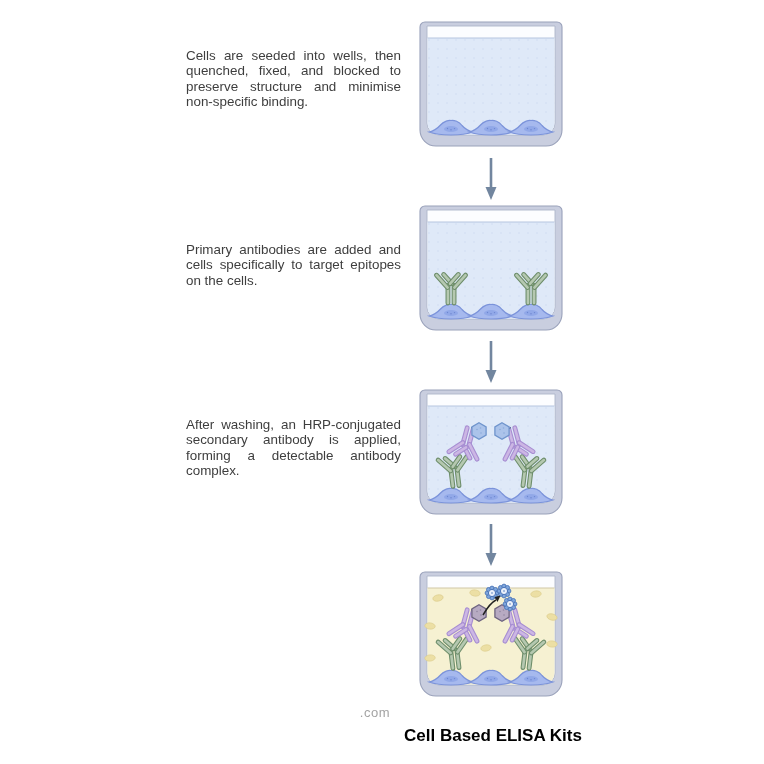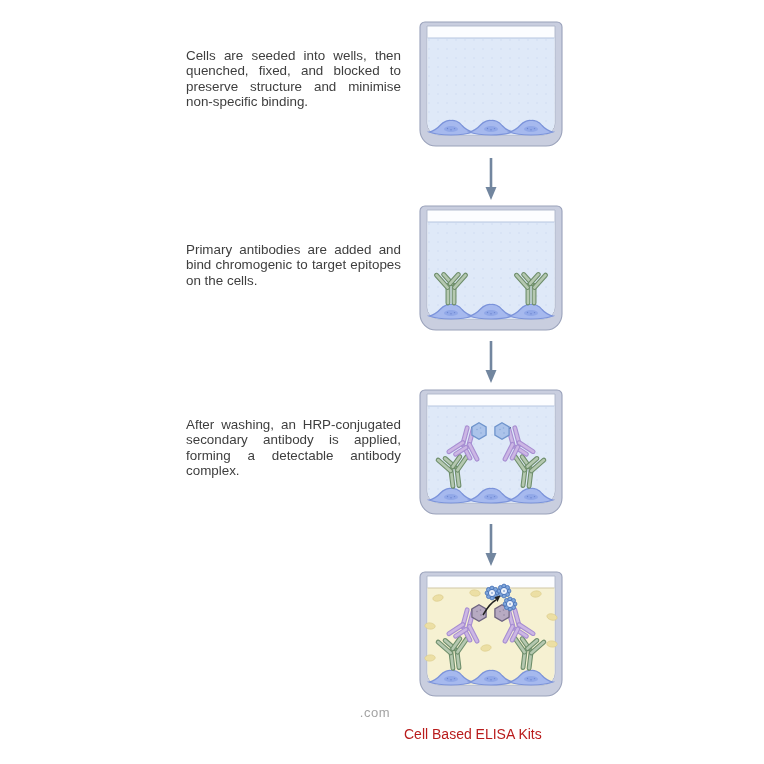--- a/index.html
+++ b/index.html
@@ -11,21 +11,21 @@
   .well{position:absolute;left:418px;width:146px;height:128px;}
   #w1{top:20px}#w2{top:204px}#w3{top:388px}#w4{top:570px}
   .wall{fill:#c9cedf;stroke:#99a1ba;stroke-width:1.1;}
   .cavity{fill:#fcfdff;stroke:#aeb5ca;stroke-width:0.9;}
   .darrow{position:absolute;left:484px;width:14px;height:44px;}
   #a1{top:157px}#a2{top:340px}#a3{top:523px}
   .brand{position:absolute;left:240px;top:707px;font-size:34px;font-weight:bold;
          letter-spacing:-1.5px;color:#5f95c1;}
   .brand-domain{position:absolute;left:338px;top:705px;width:52px;text-align:right;
                 font-size:13px;letter-spacing:.5px;color:#a3a3a3;}
-  .product{position:absolute;left:404px;top:726px;font-size:14px;font-weight:normal;color:#b91c1c;}
+  .product{position:absolute;left:404px;top:726px;font-size:17px;font-weight:bold;color:#000000;}
   .hidden-defs{position:absolute;width:0;height:0;}
 </style>
 </head>
 <body>
 
 <div class="stage">
 
   <svg class="hidden-defs" aria-hidden="true">
     <defs>
       <pattern id="dotsB" width="9" height="9" patternUnits="userSpaceOnUse">
@@ -68,21 +68,21 @@
         <circle r="3.6" style="fill:#e9f0fb;stroke:#4a74b8;stroke-width:1"></circle>
         <circle r="1" style="fill:#4a74b8;opacity:.55"></circle>
       </g>
       <g id="blob">
           <ellipse rx="5.2" ry="3.1" style="fill:#ecdfa4;stroke:#ddcd8d;stroke-width:.7"></ellipse>
         </g>
     </defs>
   </svg>
 
   <div class="step-text" id="t1">Cells are seeded into wells, then quenched, fixed, and blocked to preserve structure and minimise non-specific binding.</div>
-  <div class="step-text" id="t2">Primary antibodies are added and bind chromogenic to target epitopes on the cells.</div>
+  <div class="step-text" id="t2">Primary antibodies are added and cells specifically to target epitopes on the cells.</div>
   <div class="step-text" id="t3">After washing, an HRP-conjugated secondary antibody is applied, forming a detectable antibody complex.</div>
 
   <svg class="well" id="w1" viewBox="0 0 146 128">
     <path class="wall" d="M7,2 h132 a5,5 0 0 1 5,5 v103 a16,16 0 0 1 -16,16 H18 a16,16 0 0 1 -16,-16 V7 a5,5 0 0 1 5,-5 z"></path>
     <path class="cavity" d="M9,6 h128 v97 a12,12 0 0 1 -12,12 H21 a12,12 0 0 1 -12,-12 z"></path>
     <path style="fill:#dfe9f8" d="M9.5,18 H136.5 V103 a11.5,11.5 0 0 1 -11.5,11.5 H21 A11.5,11.5 0 0 1 9.5,103 z"></path>
     <path fill="url(#dotsB)" opacity=".55" d="M9.5,18 H136.5 V103 a11.5,11.5 0 0 1 -11.5,11.5 H21 A11.5,11.5 0 0 1 9.5,103 z"></path>
     <line x1="9.5" y1="18" x2="136.5" y2="18" stroke="#b6c5e0" stroke-width="1.1"></line>
     <use href="#cell" transform="translate(10,99)"></use>
     <use href="#cell" transform="translate(50,99)"></use>

